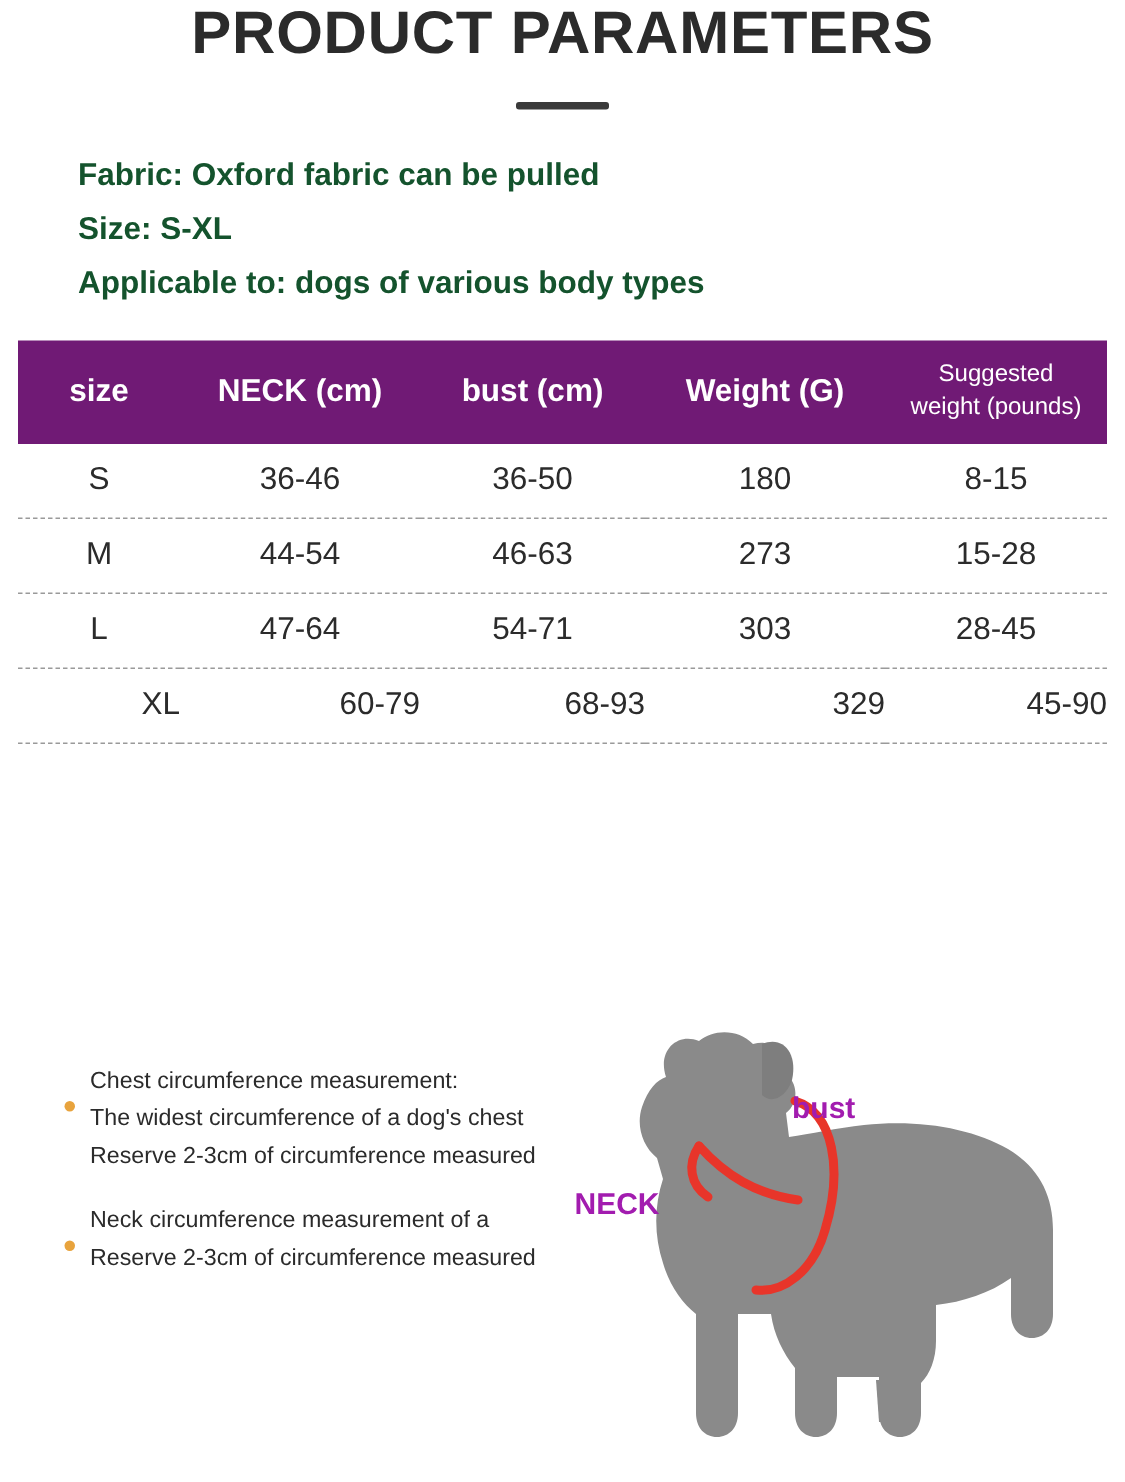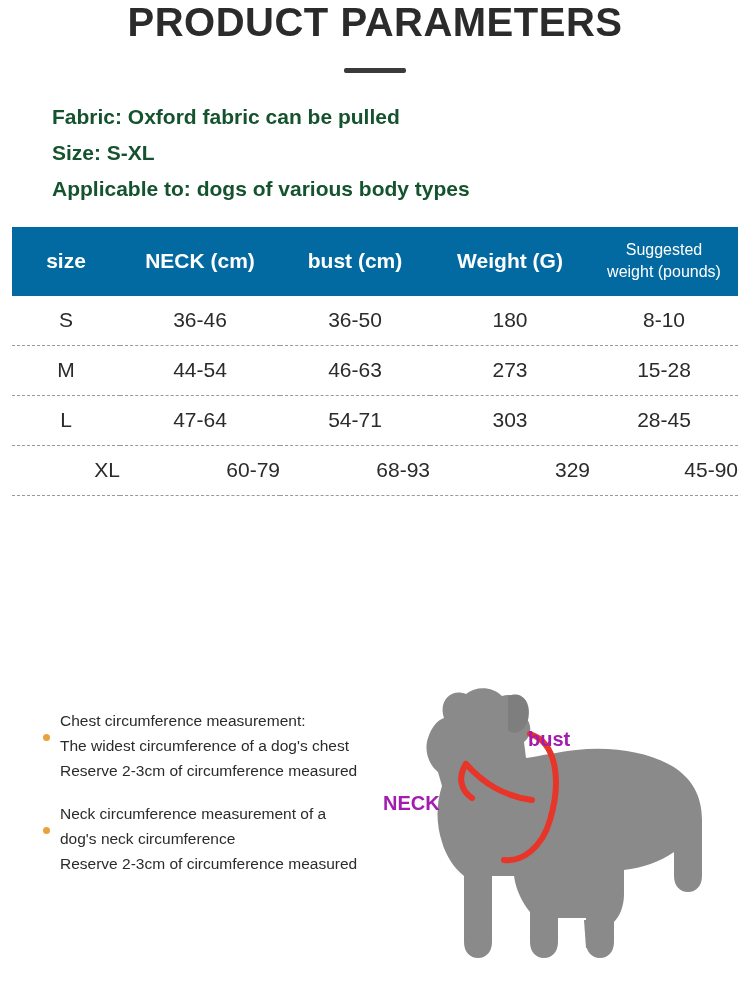--- a/index.html
+++ b/index.html
@@ -55,21 +55,21 @@
   .table-wrap {
     margin: 20px 12px 0 12px;
     width: 726px;
   }
   table.size-table {
     width: 726px;
     border-collapse: collapse;
     table-layout: fixed;
   }
   table.size-table thead th {
-    background: #0369a1;
+    background: #701a75;
     color: #ffffff;
     font-size: 21px;
     font-weight: bold;
     padding: 12px 0 14px 0;
     text-align: center;
     vertical-align: middle;
   }
   table.size-table thead th.small {
     font-size: 16px;
     font-weight: normal;
@@ -181,21 +181,21 @@
             <span>weight (pounds)</span>
           </th>
         </tr>
       </thead>
       <tbody>
         <tr>
           <td>S</td>
           <td>36-46</td>
           <td>36-50</td>
           <td>180</td>
-          <td>8-10</td>
+          <td>8-15</td>
         </tr>
         <tr>
           <td>M</td>
           <td>44-54</td>
           <td>46-63</td>
           <td>273</td>
           <td>15-28</td>
         </tr>
         <tr>
           <td>L</td>
@@ -220,21 +220,20 @@
     <div class="notes">
       <div class="note-group">
         <div class="note-bullet"></div>
         <div class="note-line">Chest circumference measurement:</div>
         <div class="note-line">The widest circumference of a dog's chest</div>
         <div class="note-line">Reserve 2-3cm of circumference measured</div>
       </div>
       <div class="note-group">
         <div class="note-bullet"></div>
         <div class="note-line">Neck circumference measurement of a</div>
-        <div class="note-line">dog's neck circumference</div>
         <div class="note-line">Reserve 2-3cm of circumference measured</div>
       </div>
     </div>
 
     <div class="dog-figure">
       <svg width="360" height="300" viewBox="0 0 360 300" xmlns="http://www.w3.org/2000/svg">
 
         <g>
           <path d="M64 38
                    C 58 20, 72 8, 86 14

